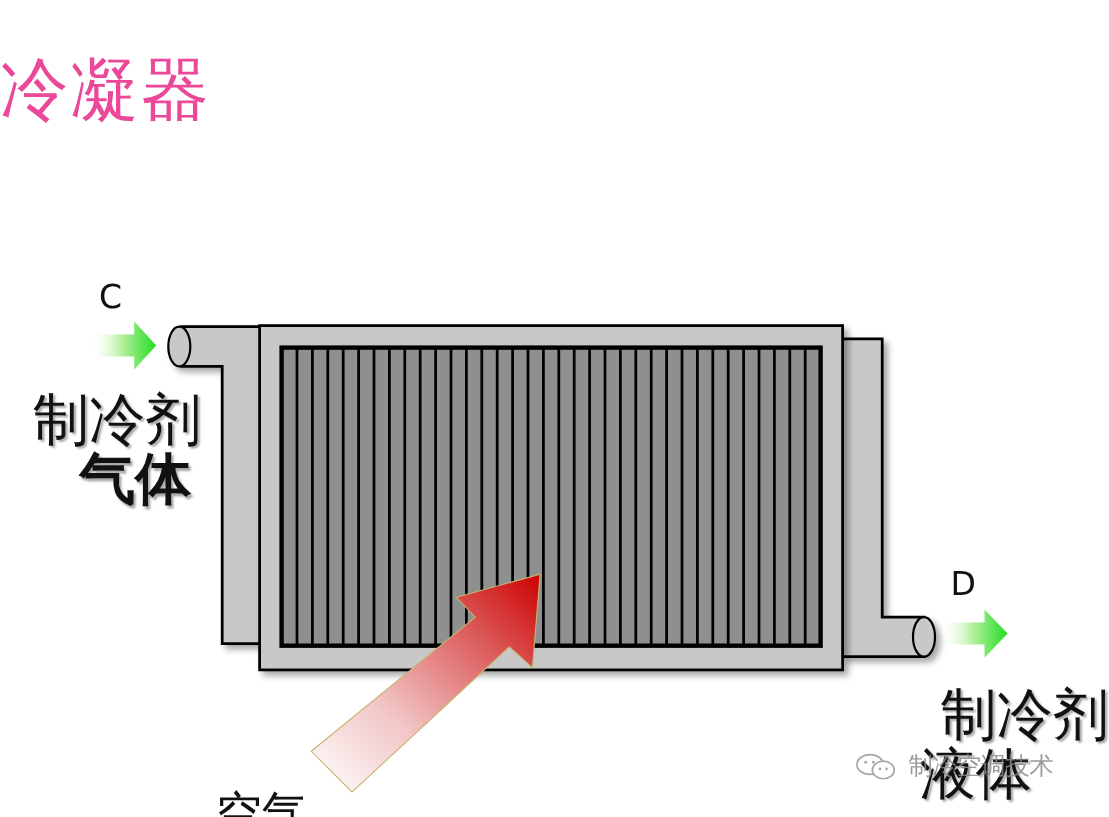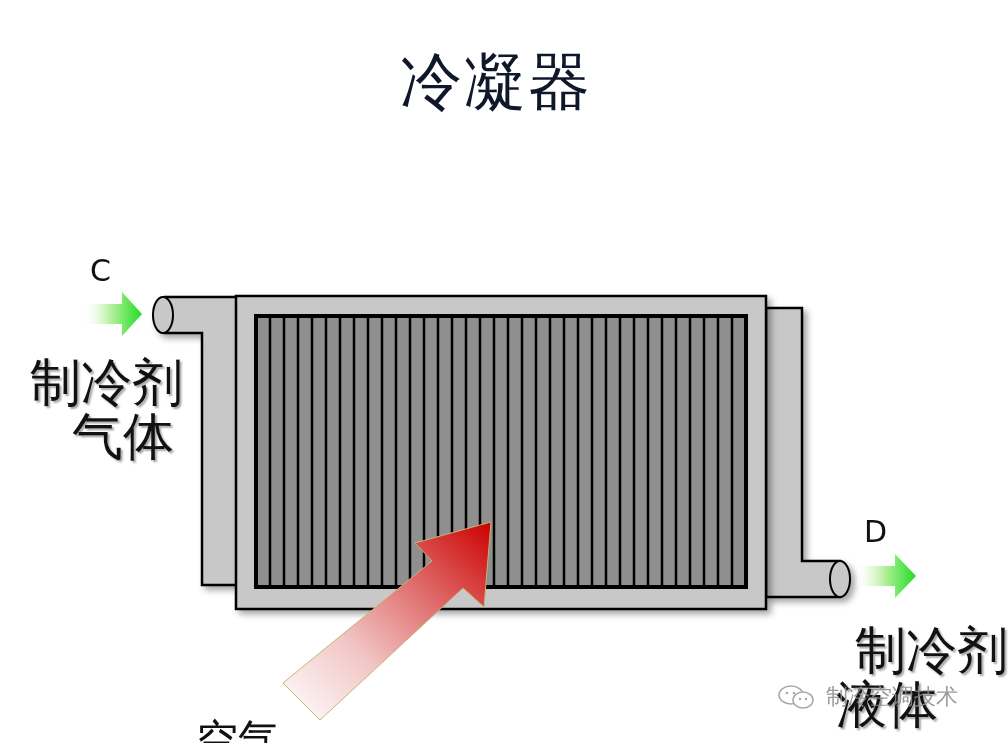--- a/index.html
+++ b/index.html
@@ -1,17 +1,17 @@
 <!DOCTYPE html>
 <html><head>
 <meta charset="utf-8">
 <style>
   html, body { margin:0; padding:0; background:#ffffff; }
   body { width:1008px; height:743px; position:relative; overflow:hidden; font-family:"DejaVu Sans", sans-serif; }
-  .title { position:absolute; left:0; width:992px; top:40px; text-align:center; font-family:"DejaVu Serif", serif; font-size:62px; color:#0f172a; letter-spacing:2px; }
+  .title { position:absolute; left:0; width:992px; top:40px; font-family:"DejaVu Serif", serif; font-size:62px; color:#ec4899; letter-spacing:2px; }
   .label { position:absolute; color:#111; font-family:"DejaVu Sans", sans-serif; }
   .letter { font-size:30px; }
   .cjk { font-size:51px; line-height:54px; text-shadow:2px 2px 2px rgba(0,0,0,0.35); }
   .air { font-size:42px;margin-top:32px; }
   svg.diagram { position:absolute; left:0; top:0; }
   .watermark { position:absolute; left:776px; top:682px; font-size:22px; color:#8a8a8a; opacity:0.85; display:flex; align-items:center; gap:6px; }
   .wm-icon { width:44px; height:28px; }
 </style>
 </head>
 <body>
@@ -88,21 +88,21 @@
 
   <path d="M84 304 L122 304 L122 292 L142 314 L122 336 L122 324 L84 324 Z" fill="url(#greenGrad)"></path>
 
   <path d="M857 566 L895 566 L895 554 L916 576 L895 598 L895 586 L857 586 Z" fill="url(#greenGrad)"></path>
 
   <path d="M283 683 L432 561 L415 543 L491 522 L484 607 L463 588 L320 720 Z" fill="url(#redGrad)" stroke="#c8b470" stroke-width="1"></path>
 </svg>
 
 <div class="label letter" style="left:90px; top:253px;">C</div>
 <div class="label cjk" style="left:30px; top:356px;">制冷剂</div>
-<div class="label cjk" style="left:72px; top:410px;">气体</div>
+<div class="label cjk" style="left:72px; top:410px;font-weight:bold;">气体</div>
 
 <div class="label letter" style="left:864px; top:514px;">D</div>
 <div class="label cjk" style="left:855px; top:624px;">制冷剂</div>
 <div class="label cjk" style="left:836px; top:678px;">液体</div>
 
 <div class="label air" style="left:196px; top:680px;">空气</div>
 
 <div class="watermark">
   <svg class="wm-icon" viewBox="0 0 44 28">
     <ellipse cx="15" cy="12" rx="12" ry="9" fill="none" stroke="#999" stroke-width="1.5"></ellipse>

